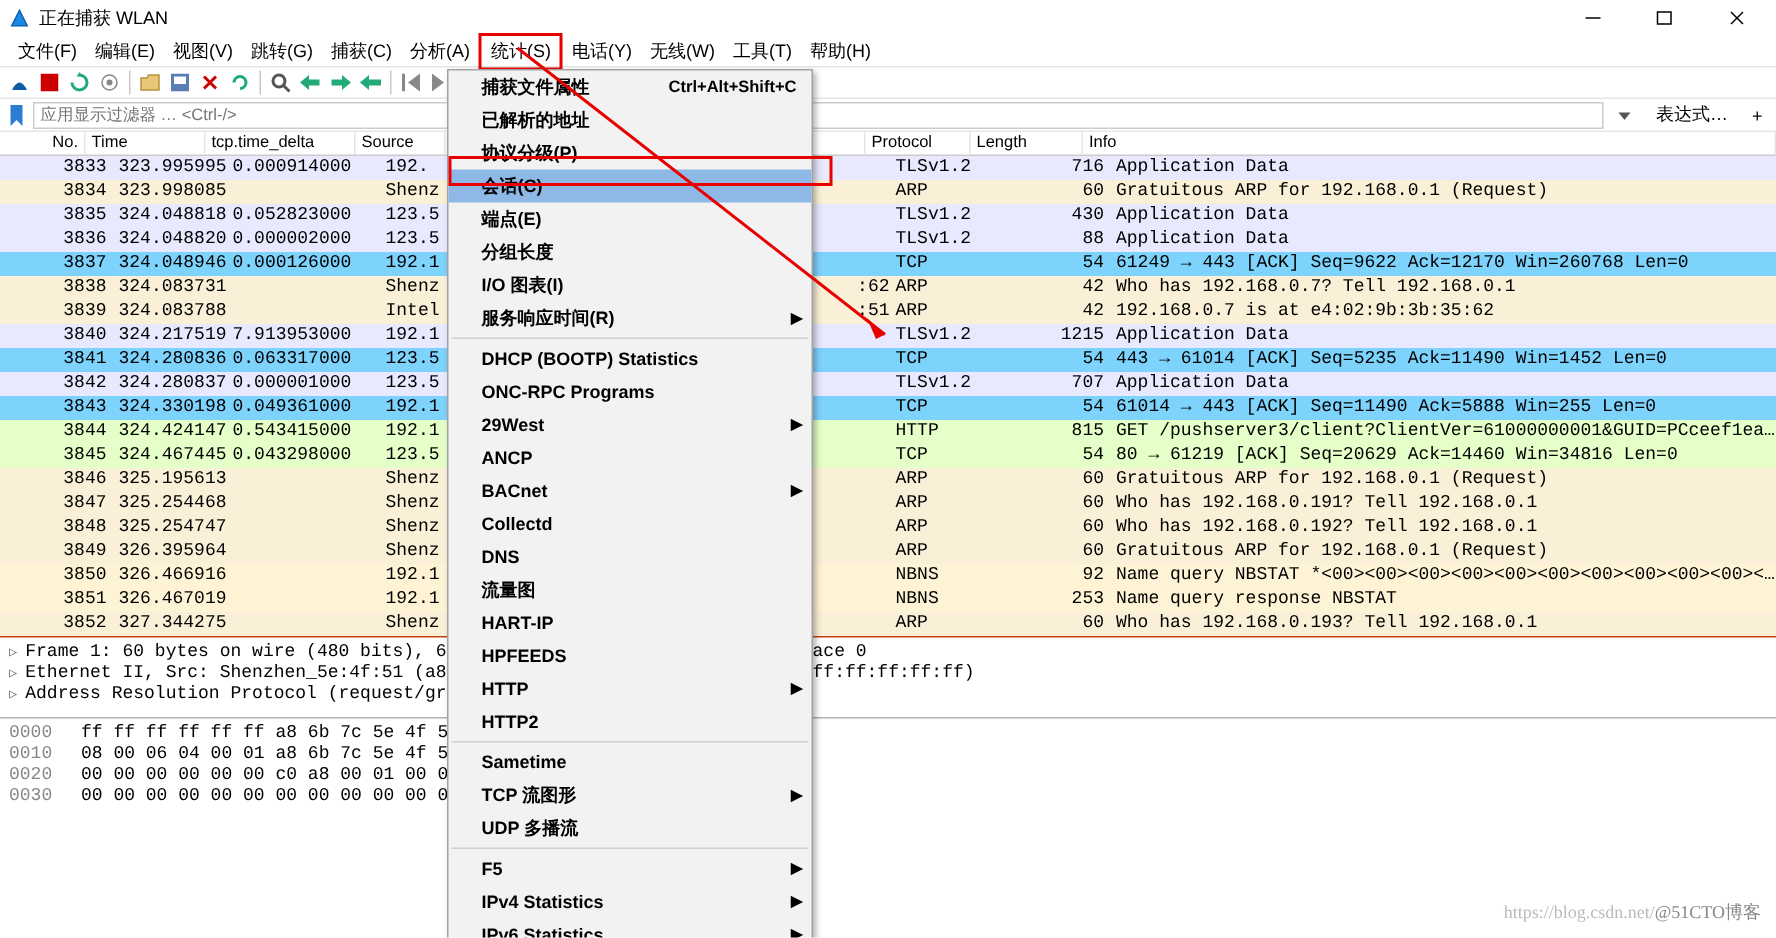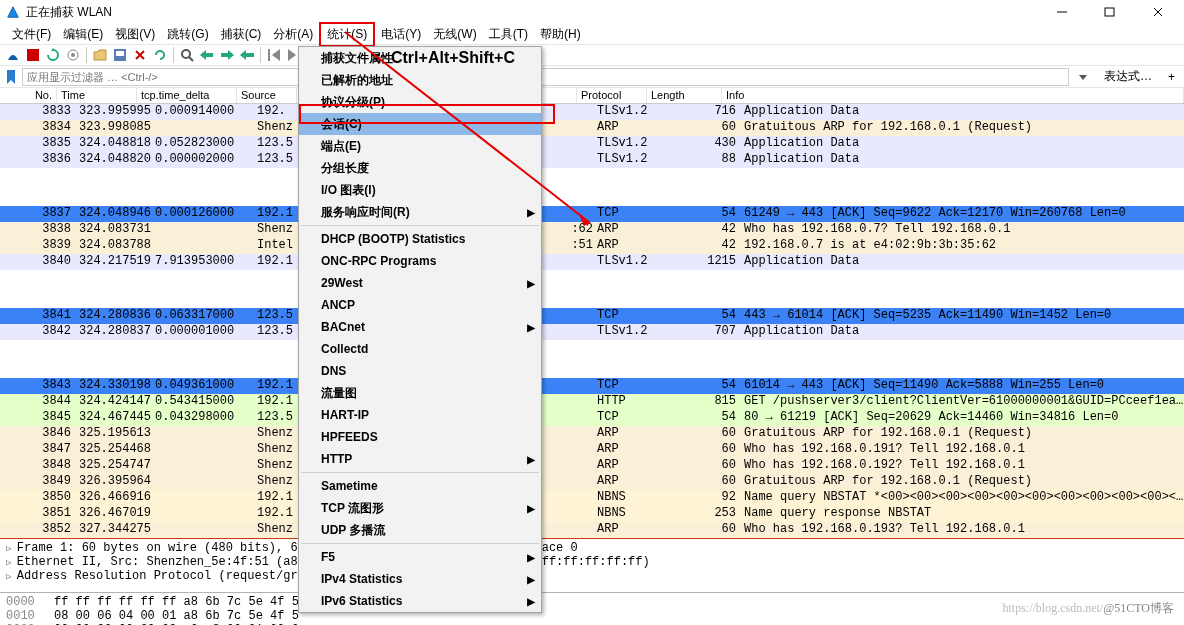--- a/index.html
+++ b/index.html
@@ -36,29 +36,29 @@
   .row .c-mid { width:280px; } 
   .row .c-no { width:75px; text-align:right; padding-right:4px; }
   .row .c-time { width:80px; padding-left:4px; }
   .row .c-delta { width:100px; }
   .row .c-src { width:60px; padding-left:2px;}
   .row .c-proto { width:70px; padding-left:2px;}
   .row .c-len { width:75px; text-align:right; padding-right:4px;}
   .row .c-info { flex:1; padding-left:4px; overflow:hidden; text-overflow:ellipsis;}
   .bg-tls { background:#e8e8ff; }
   .bg-arp { background:#faf0d7; }
-  .bg-tcp { background:#3b82f6;margin-top:38px; }
+  .bg-tcp { background:#7dd3fc; }
   .bg-http { background:#e4ffc7; }
   .bg-nbns { background:#fff3d6; }
   .dropdown { position:absolute; left:298px; top:46px; width:244px; background:#f2f2f2; border:1px solid #a3a3a3; box-shadow:2px 2px 4px rgba(0,0,0,0.3); z-index:10; font-size:12px; }
   .dd-item { display:flex; height:22px; align-items:center; padding:0 8px 0 22px; position:relative;font-weight:bold; }
   .dd-item.sel { background:#8eb9e7; }
   .dd-sep { height:1px; background:#d0d0d0; margin:2px 2px; }
   .dd-arrow { position:absolute; right:6px; font-size:10px; }
-  .dd-shortcut { position:absolute; right:26px; color:#000; font-size:16px; }
+  .dd-shortcut { position:absolute; right:10px; color:#000; font-size:11px; }
   .details { border-top:1px solid #c2410c; height:54px; font-family:Consolas,"Courier New",monospace; font-size:12px; padding:2px 6px; overflow:hidden; }
   .details div { white-space:nowrap; }
   .exp::before { content:"▷ "; font-size:9px; color:#666; }
   .hex { border-top:1px solid #b2b2b2; font-family:Consolas,"Courier New",monospace; font-size:12px; padding:2px 6px; height:68px; overflow:hidden; }
   .hex-row { display:flex; gap:10px; }
   .hx-off { width:38px; color:#888; }
   .hx-bytes { width:330px; }
   .hx-ascii { padding-left:40px; }
   .watermark { position:absolute; bottom:8px; right:10px; color:#bbb; font-size:12px; font-family:"Microsoft YaHei"; }
   .watermark .cto { color:#888; }
@@ -519,20 +519,21 @@
     <div class="dd-item">ONC-RPC Programs</div>
     <div class="dd-item">29West<span class="dd-arrow">▶</span></div>
     <div class="dd-item">ANCP</div>
     <div class="dd-item">BACnet<span class="dd-arrow">▶</span></div>
     <div class="dd-item">Collectd</div>
     <div class="dd-item">DNS</div>
     <div class="dd-item">流量图</div>
     <div class="dd-item">HART-IP</div>
     <div class="dd-item">HPFEEDS</div>
     <div class="dd-item">HTTP<span class="dd-arrow">▶</span></div>
+    <div class="dd-item">HTTP2</div>
     <div class="dd-sep"></div>
     <div class="dd-item">Sametime</div>
     <div class="dd-item">TCP 流图形<span class="dd-arrow">▶</span></div>
     <div class="dd-item">UDP 多播流</div>
     <div class="dd-sep"></div>
     <div class="dd-item">F5<span class="dd-arrow">▶</span></div>
     <div class="dd-item">IPv4 Statistics<span class="dd-arrow">▶</span></div>
     <div class="dd-item">IPv6 Statistics<span class="dd-arrow">▶</span></div>
   </div>
 

